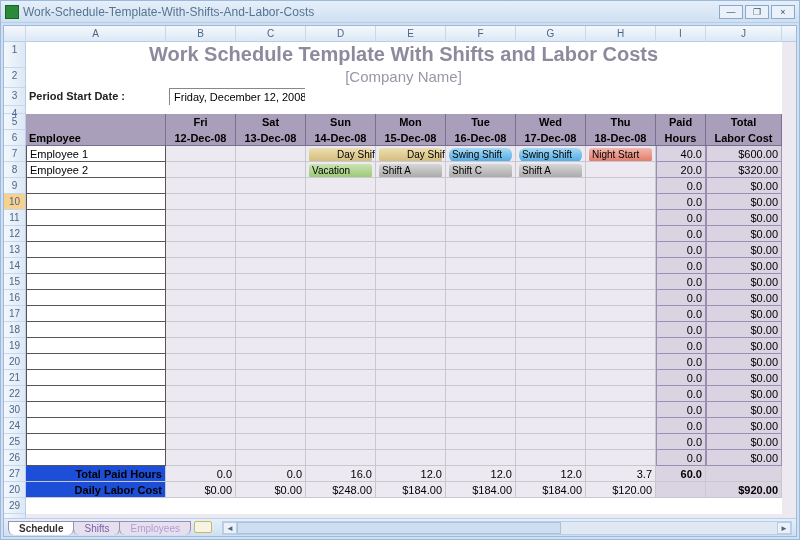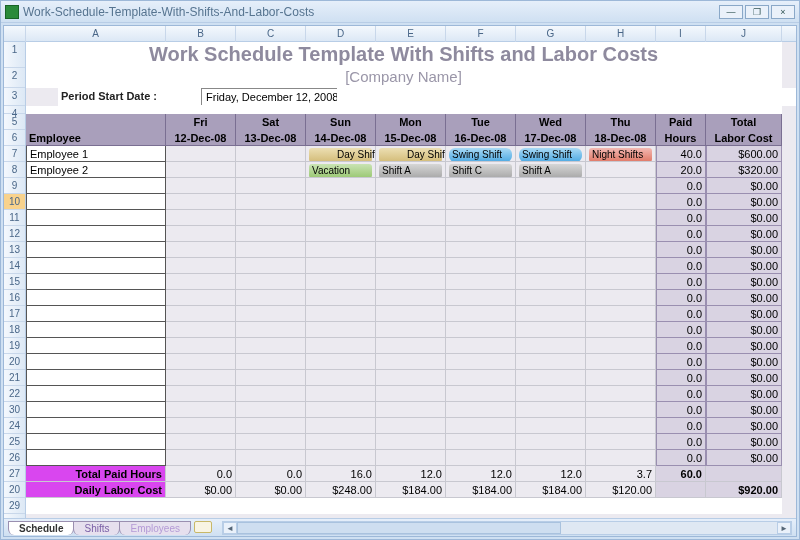--- a/index.html
+++ b/index.html
@@ -33,21 +33,21 @@
 .datacell { background: #eceaf0; }
 .empcell { background: #fff; border: 1px solid #555; border-top: none; padding: 0 3px; }
 .numcell { background: #d9d3e2; text-align: right; border: 1px solid #9a8fb0; border-top: none; }
 .shift { display: inline-block; width: 100%; height: 14px; border-radius: 3px; font-size: 10px; line-height: 14px; padding: 0 3px; margin-top: 1px; }
 .shift.day { background: linear-gradient(#ecdfb3,#d3bc78); padding-left: 28px; }
 .shift.swing { background: linear-gradient(#a8d9f5,#4ea9e2); border-radius: 6px; }
 .shift.night { background: linear-gradient(#f3b8b2,#e07866); }
 .shift.vac { background: linear-gradient(#c9e3b3,#9ac872); }
 .shift.a { background: linear-gradient(#d6d6d6,#a8a8a8); }
 .shift.c { background: linear-gradient(#d6d6d6,#a8a8a8); }
-.totrow .cell { background: #d946ef; font-weight: bold; }
+.totrow .cell { background: #1d4ed8; font-weight: bold; }
 .totrow .lbl { text-align: right; }
 .totrow .val { text-align: right; background: #eceaf0; font-weight: normal; }
 .totrow .valp { background: #d9d3e2; text-align: right; }
 .blankrow .cell { background: #fff; border: none; }
 .footer { height: 18px; background: linear-gradient(#e6effa,#cfe0f2); display: flex; align-items: center; border-top: 1px solid #b8cde6; padding: 0 4px; }
 .tabs { display: flex; gap: 0; }
 .tab { padding: 1px 10px; font-size: 10px; border: 1px solid #9a8fb0; border-bottom: none; border-radius: 0 0 6px 6px; background: #e6e0ee; color: #7a5fa6; cursor: pointer; margin-right: -1px; }
 .tab.active { background: #fff; font-weight: bold; color: #333; }
 .tab.emp { color: #b49ad6; }
 .newtab { width: 18px; height: 12px; margin-left: 4px; background: #f8f4e3; border: 1px solid #c8b868; cursor: pointer; border-radius: 2px; }
@@ -116,21 +116,21 @@
           <div>20</div>
           <div>29</div>
         </div>
       <div class="grid" id="grid">
           <div class="row title" style="height: 26px;">
             <div class="cell titlecell" style="grid-column: 1 / span 10;">Work Schedule Template With Shifts and Labor Costs</div>
           </div>
           <div class="row subtitle" style="height: 20px;">
             <div class="cell subtitlecell" style="grid-column: 1 / span 10;">[Company Name]</div>
           </div>
-          <div class="row pstart" style="height: 18px; margin-left: 32px;">
+          <div class="row pstart" style="height: 18px;">
             <div class="cell lbl">Period Start Date :</div>
             <div class="cell" style="grid-column: 2 / span 2;"><span class="datebox">Friday, December 12, 2008</span></div>
             <div class="cell" style="grid-column: 4 / span 7;"></div>
           </div>
           <div class="row pstart" style="height: 8px;">
             <div class="cell" style="grid-column: 1 / span 10;"></div>
           </div>
           <div class="row">
             <div class="cell hdr top left"></div>
             <div class="cell hdr top">Fri</div>
@@ -156,21 +156,21 @@
             <div class="cell hdr bot">Labor Cost</div>
           </div>
           <div class="row">
             <div class="cell empcell">Employee 1</div>
             <div class="cell datacell"></div>
             <div class="cell datacell"></div>
             <div class="cell datacell"><span class="shift day">Day Shift</span></div>
             <div class="cell datacell"><span class="shift day">Day Shift</span></div>
             <div class="cell datacell"><span class="shift swing">Swing Shift</span></div>
             <div class="cell datacell"><span class="shift swing">Swing Shift</span></div>
-            <div class="cell datacell"><span class="shift night">Night Shifts</span></div>
+            <div class="cell datacell"><span class="shift night">Night Start</span></div>
             <div class="cell numcell">40.0</div>
             <div class="cell numcell">$600.00</div>
           </div>
           <div class="row">
             <div class="cell empcell">Employee 2</div>
             <div class="cell datacell"></div>
             <div class="cell datacell"></div>
             <div class="cell datacell"><span class="shift vac">Vacation</span></div>
             <div class="cell datacell"><span class="shift a">Shift A</span></div>
             <div class="cell datacell"><span class="shift c">Shift C</span></div>

